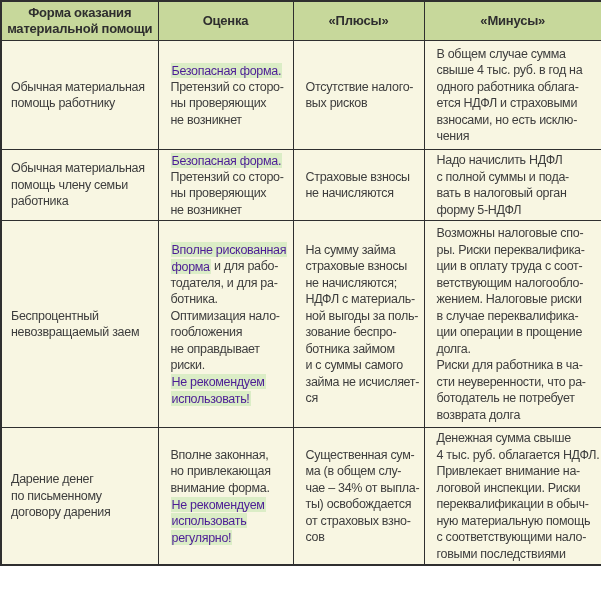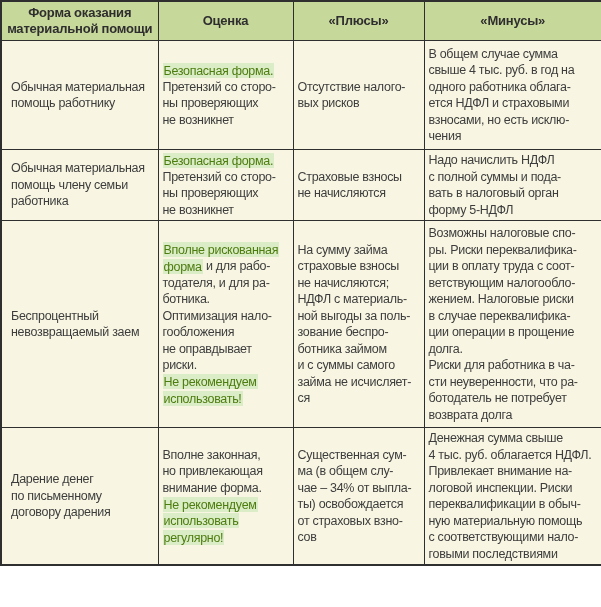--- a/index.html
+++ b/index.html
@@ -33,26 +33,26 @@
     white-space:pre;
     height:38px;
     padding:0 2px;
   }
   td.cell{
     color:#3d3d3d;
     font-size:12.5px;
     letter-spacing:-0.3px;
     line-height:16.5px;
     white-space:pre;
-    padding:2px 4px;
+    padding:2px 12px;
   }
   td.form-col{padding-left:9px;}
   span.hl{
     background:#dbedc6;
-    color:#4d7c0f;
+    color:#4c1d95;
     padding:0.5px 1px;
     box-decoration-break:clone;
     -webkit-box-decoration-break:clone;
   }
   
   tr.r0 td{height:104px;}
   tr.r1 td{height:64px;}
   tr.r2 td{height:53px;}
   tr.r3 td{height:202px;}
   tr.r4 td{height:132px;}

